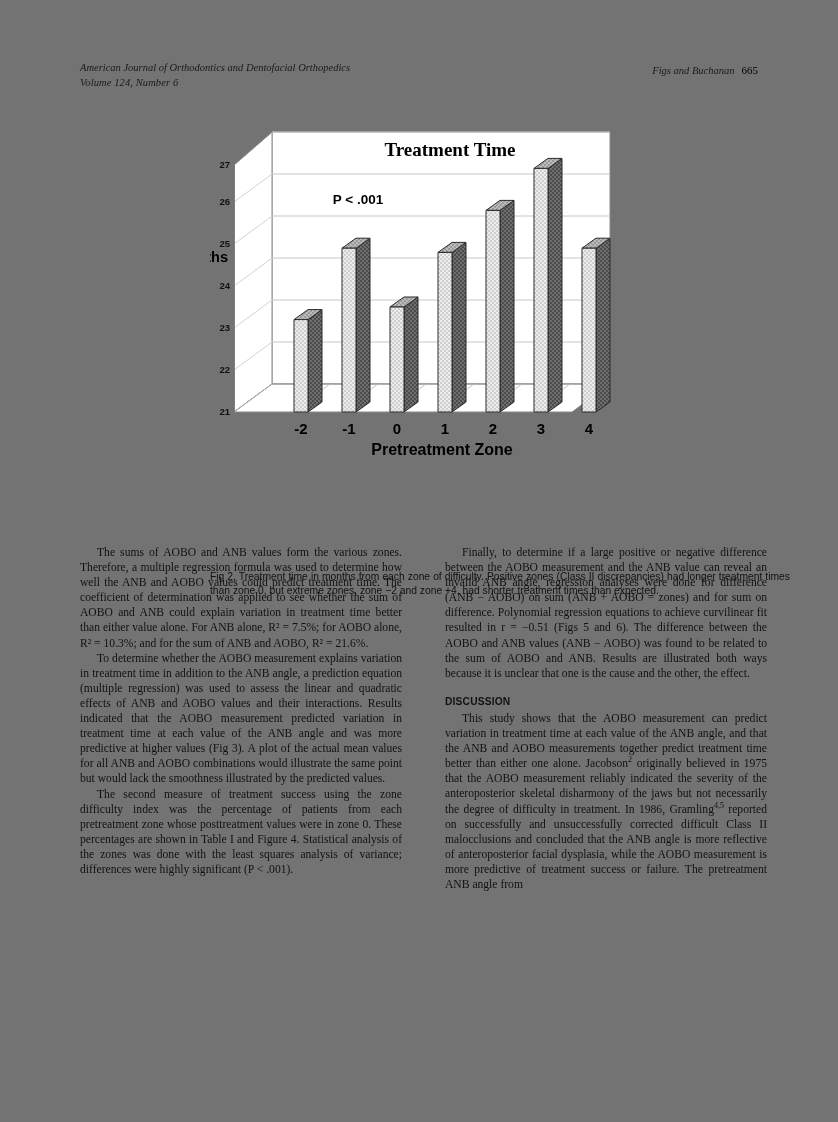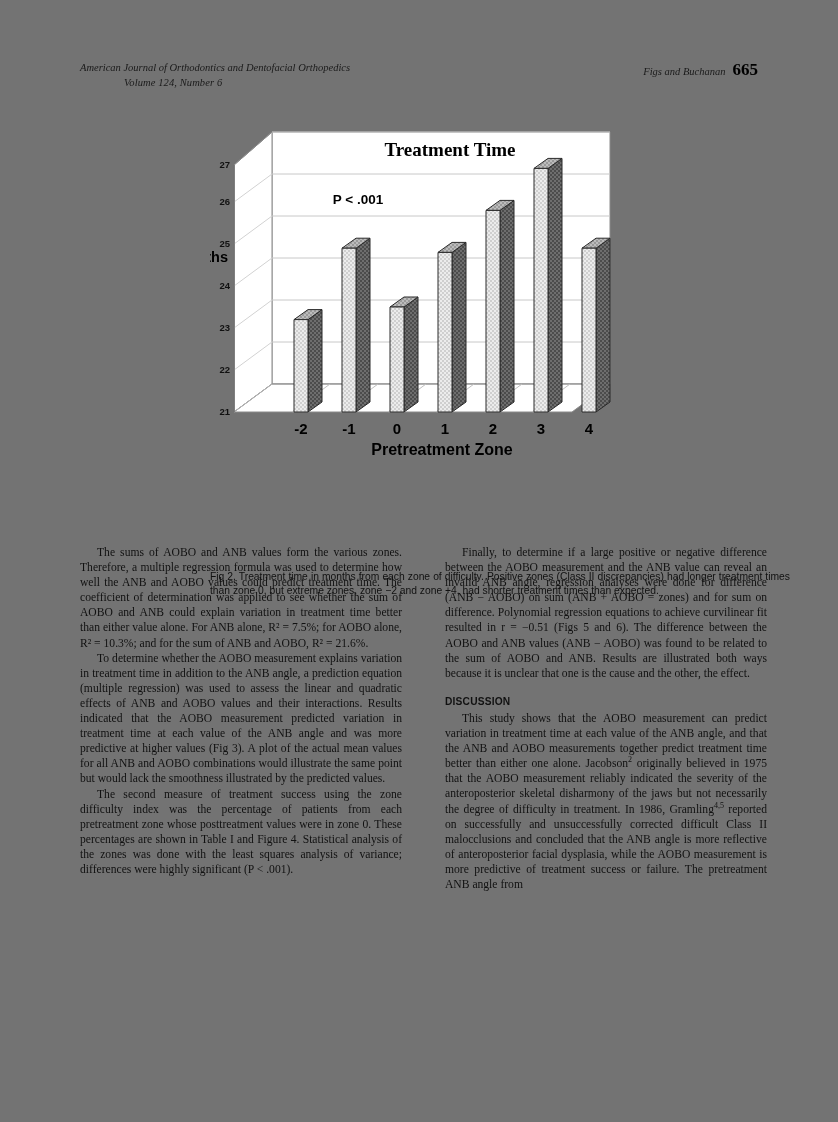--- a/index.html
+++ b/index.html
@@ -4,24 +4,24 @@
 <style>
   html,body{margin:0;padding:0;background:#ffffff;}
   body{width:838px;height:1122px;position:relative;
        font-family:"Liberation Serif",serif;color:#111;}
   .page{position:absolute;inset:0;background:#737373;}
 
   
   .runhead{position:absolute;left:80px;top:60px;width:678px;height:34px;}
   .rh-left{position:absolute;left:0;top:0;font-family:"Liberation Serif",serif;
            font-style:italic;font-size:10.5px;line-height:15px;color:#1a1a1a;}
-  .rh-left .l2{letter-spacing:.1px;margin-left:44px;}
+  .rh-left .l2{letter-spacing:.1px;}
   .rh-right{position:absolute;right:0;top:0;text-align:right;white-space:nowrap;}
   .rh-authors{font-style:italic;font-size:10.5px;color:#1a1a1a;}
-  .rh-page{font-weight:bold;font-size:17px;margin-left:7px;color:#000;}
+  .rh-page{font-weight:normal;font-size:11px;margin-left:7px;color:#000;}
 
   
   .figure{position:absolute;left:80px;top:112px;width:678px;height:345px;}
   .chart{position:absolute;left:130px;top:0;width:420px;height:345px;}
   svg.chartsvg{display:block;}
 
   .figcaption{position:absolute;left:130px;top:458px;width:580px;
               font-family:"Liberation Sans",sans-serif;font-size:10.3px;
               line-height:13.6px;color:#111;text-align:justify;}
   .figcaption b{font-weight:normal;}

